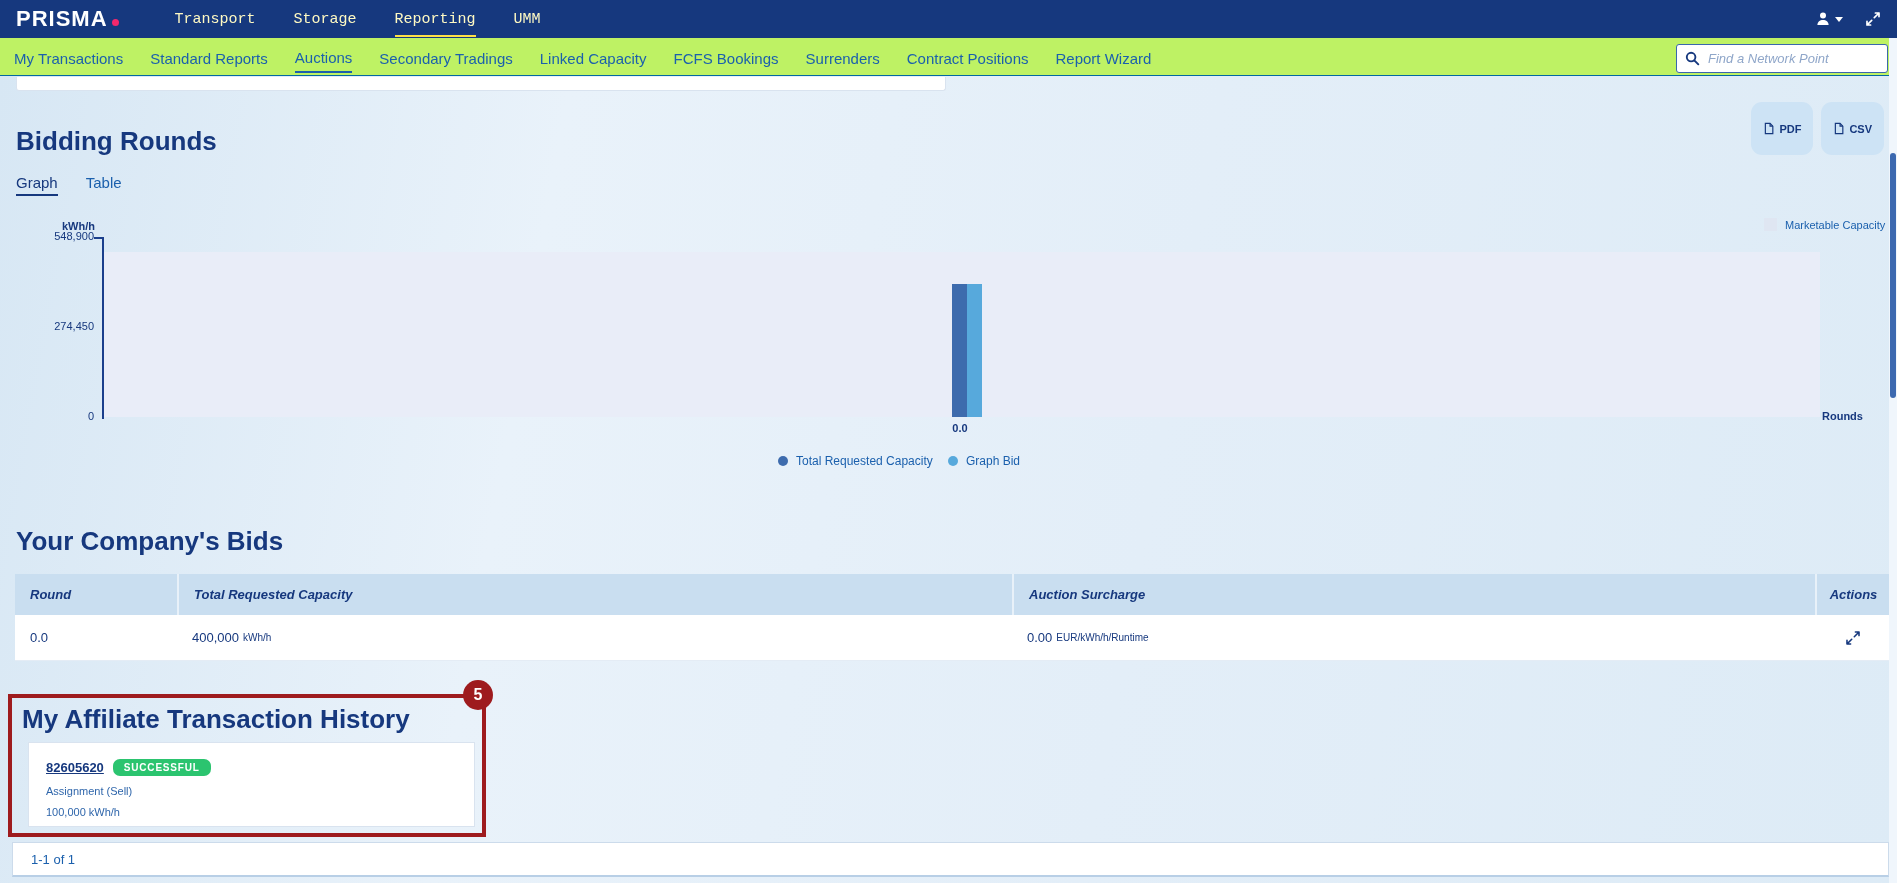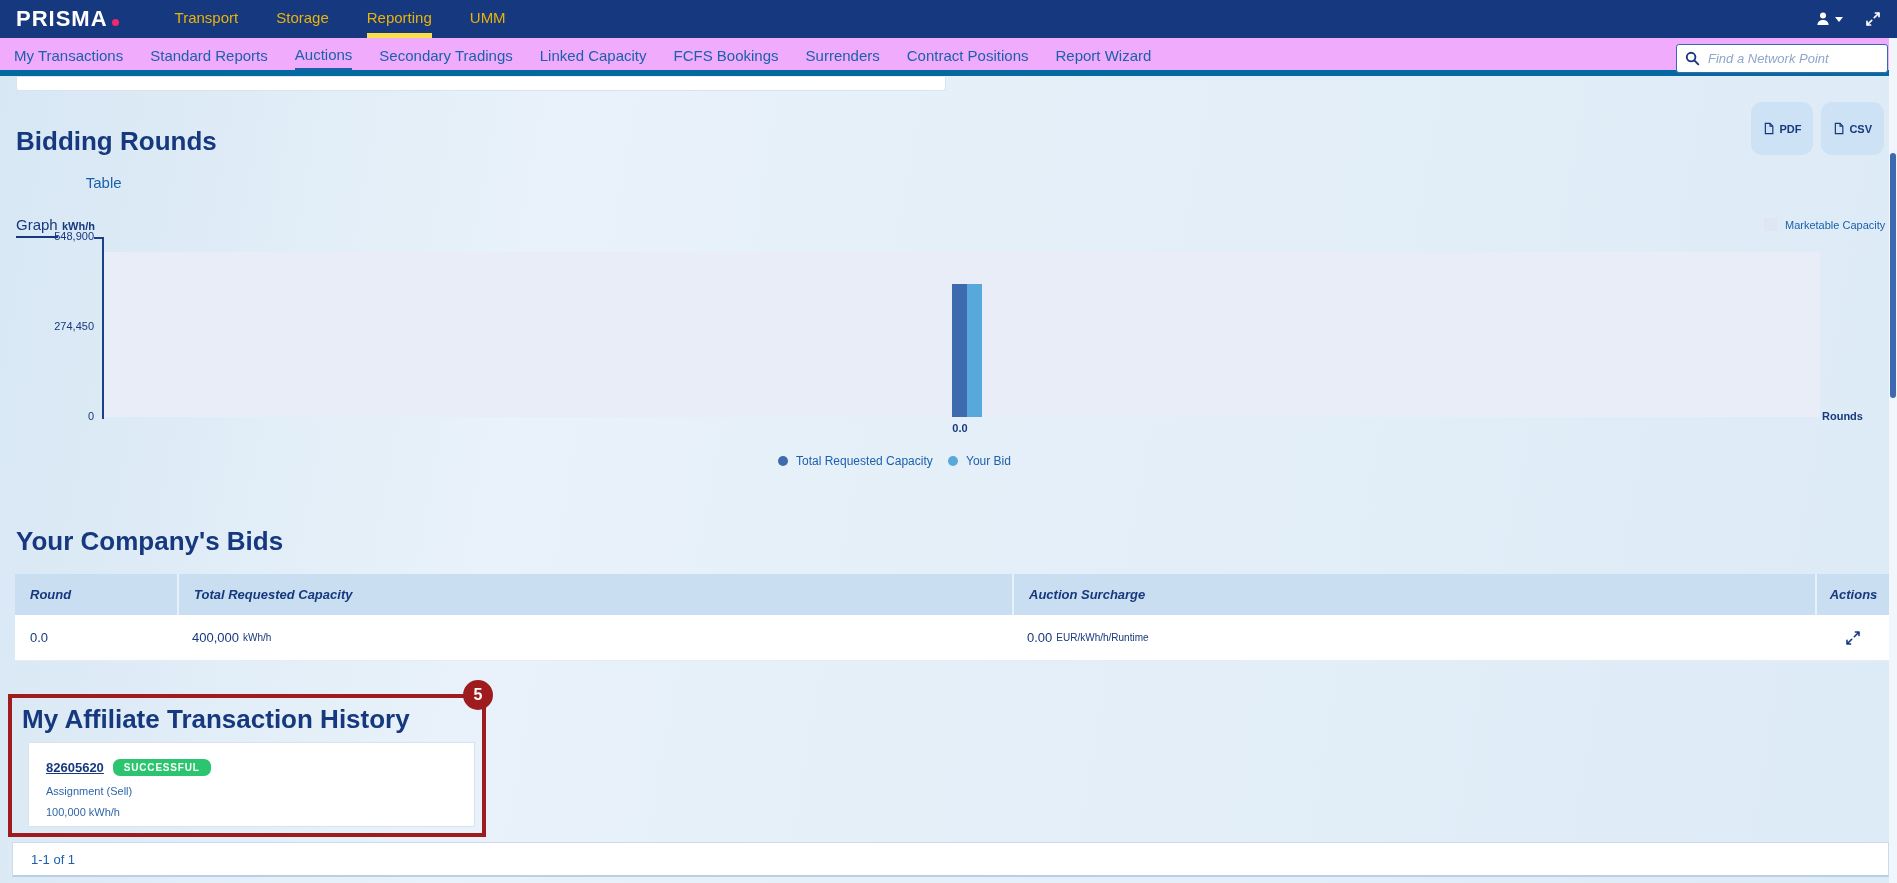--- a/index.html
+++ b/index.html
@@ -6,29 +6,29 @@
   html,body { width:1897px; height:883px; overflow:hidden;
     font-family:"Liberation Sans", sans-serif; }
 
   
   .topbar { position:relative; height:38px; background:#16387e; color:#fff;
     display:flex; align-items:center; padding:0 16px; }
   .logo { font-size:22px; font-weight:bold; letter-spacing:1px; display:flex; align-items:baseline; }
   .logo-dot { display:inline-block; width:7px; height:7px; border-radius:50%;
     background:#f3286c; margin-left:4px; }
   .topnav { display:flex; gap:38px; margin-left:56px; }
-  .topnav a { color:#eab308; font-size:15px; text-decoration:none; padding:9px 0 7px; }
-  .topnav a.active { border-bottom:6px solid #fde047; }
+  .topnav a { color:#fef9c3; font-size:15px; text-decoration:none; padding:9px 0 7px;font-family:Liberation Mono, monospace; }
+  .topnav a.active { border-bottom:2px solid #fde047; }
   .topbar-right { margin-left:auto; display:flex; align-items:center; gap:22px; }
   .user-wrap { display:flex; align-items:center; gap:4px; cursor:pointer; }
   .caret { width:0; height:0; border-left:4px solid transparent; border-right:4px solid transparent;
     border-top:5px solid #fff; }
 
   
-  .subnav { position:relative; height:38px; background:#f0abfc; border-bottom:6px solid #0369a1;
+  .subnav { position:relative; height:38px; background:#bef264; border-bottom:1px solid #0369a1;
     display:flex; align-items:center; padding:0 14px; }
   .subnav-items { display:flex; gap:27px; align-items:center; }
   .subnav-items a { color:#1b60ad; font-size:15px; text-decoration:none; padding:8px 0 5px; }
   .subnav-items a.active { border-bottom:2px solid #1b60ad; }
   .search-box { position:absolute; right:9px; top:6px; width:212px; height:29px;
     border:1px solid #3a67ad; border-radius:3px; background:#fff;
     display:flex; align-items:center; padding:0 8px; gap:8px; }
   .search-box input { border:none; outline:none; width:160px; font-size:13px;
     font-style:italic; color:#16387e; background:transparent;
     font-family:"Liberation Sans", sans-serif; }
@@ -45,21 +45,21 @@
   .pill-btn { display:flex; align-items:center; gap:5px; background:#cde3f5; color:#16387e;
     border:none; border-radius:11px; padding:20px 12px; font-size:11px; font-weight:bold;
     font-family:"Liberation Sans", sans-serif; cursor:pointer; }
 
   .h1 { position:absolute; left:16px; color:#16387e; font-size:26px; font-weight:bold; }
   .title-bidding { top:50px; }
   .title-bids { top:450px; }
 
   .tabs { position:absolute; left:16px; top:98px; display:flex; gap:28px; }
   .tab { color:#1b60ad; font-size:15px; text-decoration:none; padding-bottom:3px; cursor:pointer; }
-  .tab.active { color:#16387e; border-bottom:2px solid #16387e;margin-top:42px; }
+  .tab.active { color:#16387e; border-bottom:2px solid #16387e; }
 
   
   .chart { position:absolute; left:0; top:136px; width:1897px; height:268px; }
   .chart * { position:absolute; }
   .legend-top { top:6px; left:1764px; display:flex; align-items:center; gap:8px; position:absolute; }
   .legend-top .sq { position:static; width:13px; height:13px; background:#dfe6f2; }
   .legend-top .lbl { position:static; font-size:11px; color:#1b60ad; white-space:nowrap; }
   .y-axis-label { left:62px; top:8px; font-size:11px; font-weight:bold; color:#16387e; }
   .ytick { width:68px; text-align:right; font-size:11px; color:#16387e; }
   .ytick-top { left:26px; top:18px; }
@@ -218,21 +218,21 @@
     <div class="bar bar-light" style="height: 132.6px; top: 72.4px; background: rgb(87, 169, 220);"></div>
     <div class="bar-label">0.0</div>
     <div class="x-axis-label">Rounds</div>
 
     <div class="legend-bottom-item legend-req">
       <span class="dot" style="background: rgb(61, 107, 173);"></span>
       <span class="lbl">Total Requested Capacity</span>
     </div>
     <div class="legend-bottom-item legend-bid">
       <span class="dot" style="background: rgb(87, 169, 220);"></span>
-      <span class="lbl">Your Bid</span>
+      <span class="lbl">Graph Bid</span>
     </div>
   </div>
 
   <div class="h1 title-bids">Your Company's Bids</div>
 
   <div class="bids-table">
     <div class="t-head">
       <div class="cell">Round</div>
       <div class="cell">Total Requested Capacity</div>
       <div class="cell">Auction Surcharge</div>

